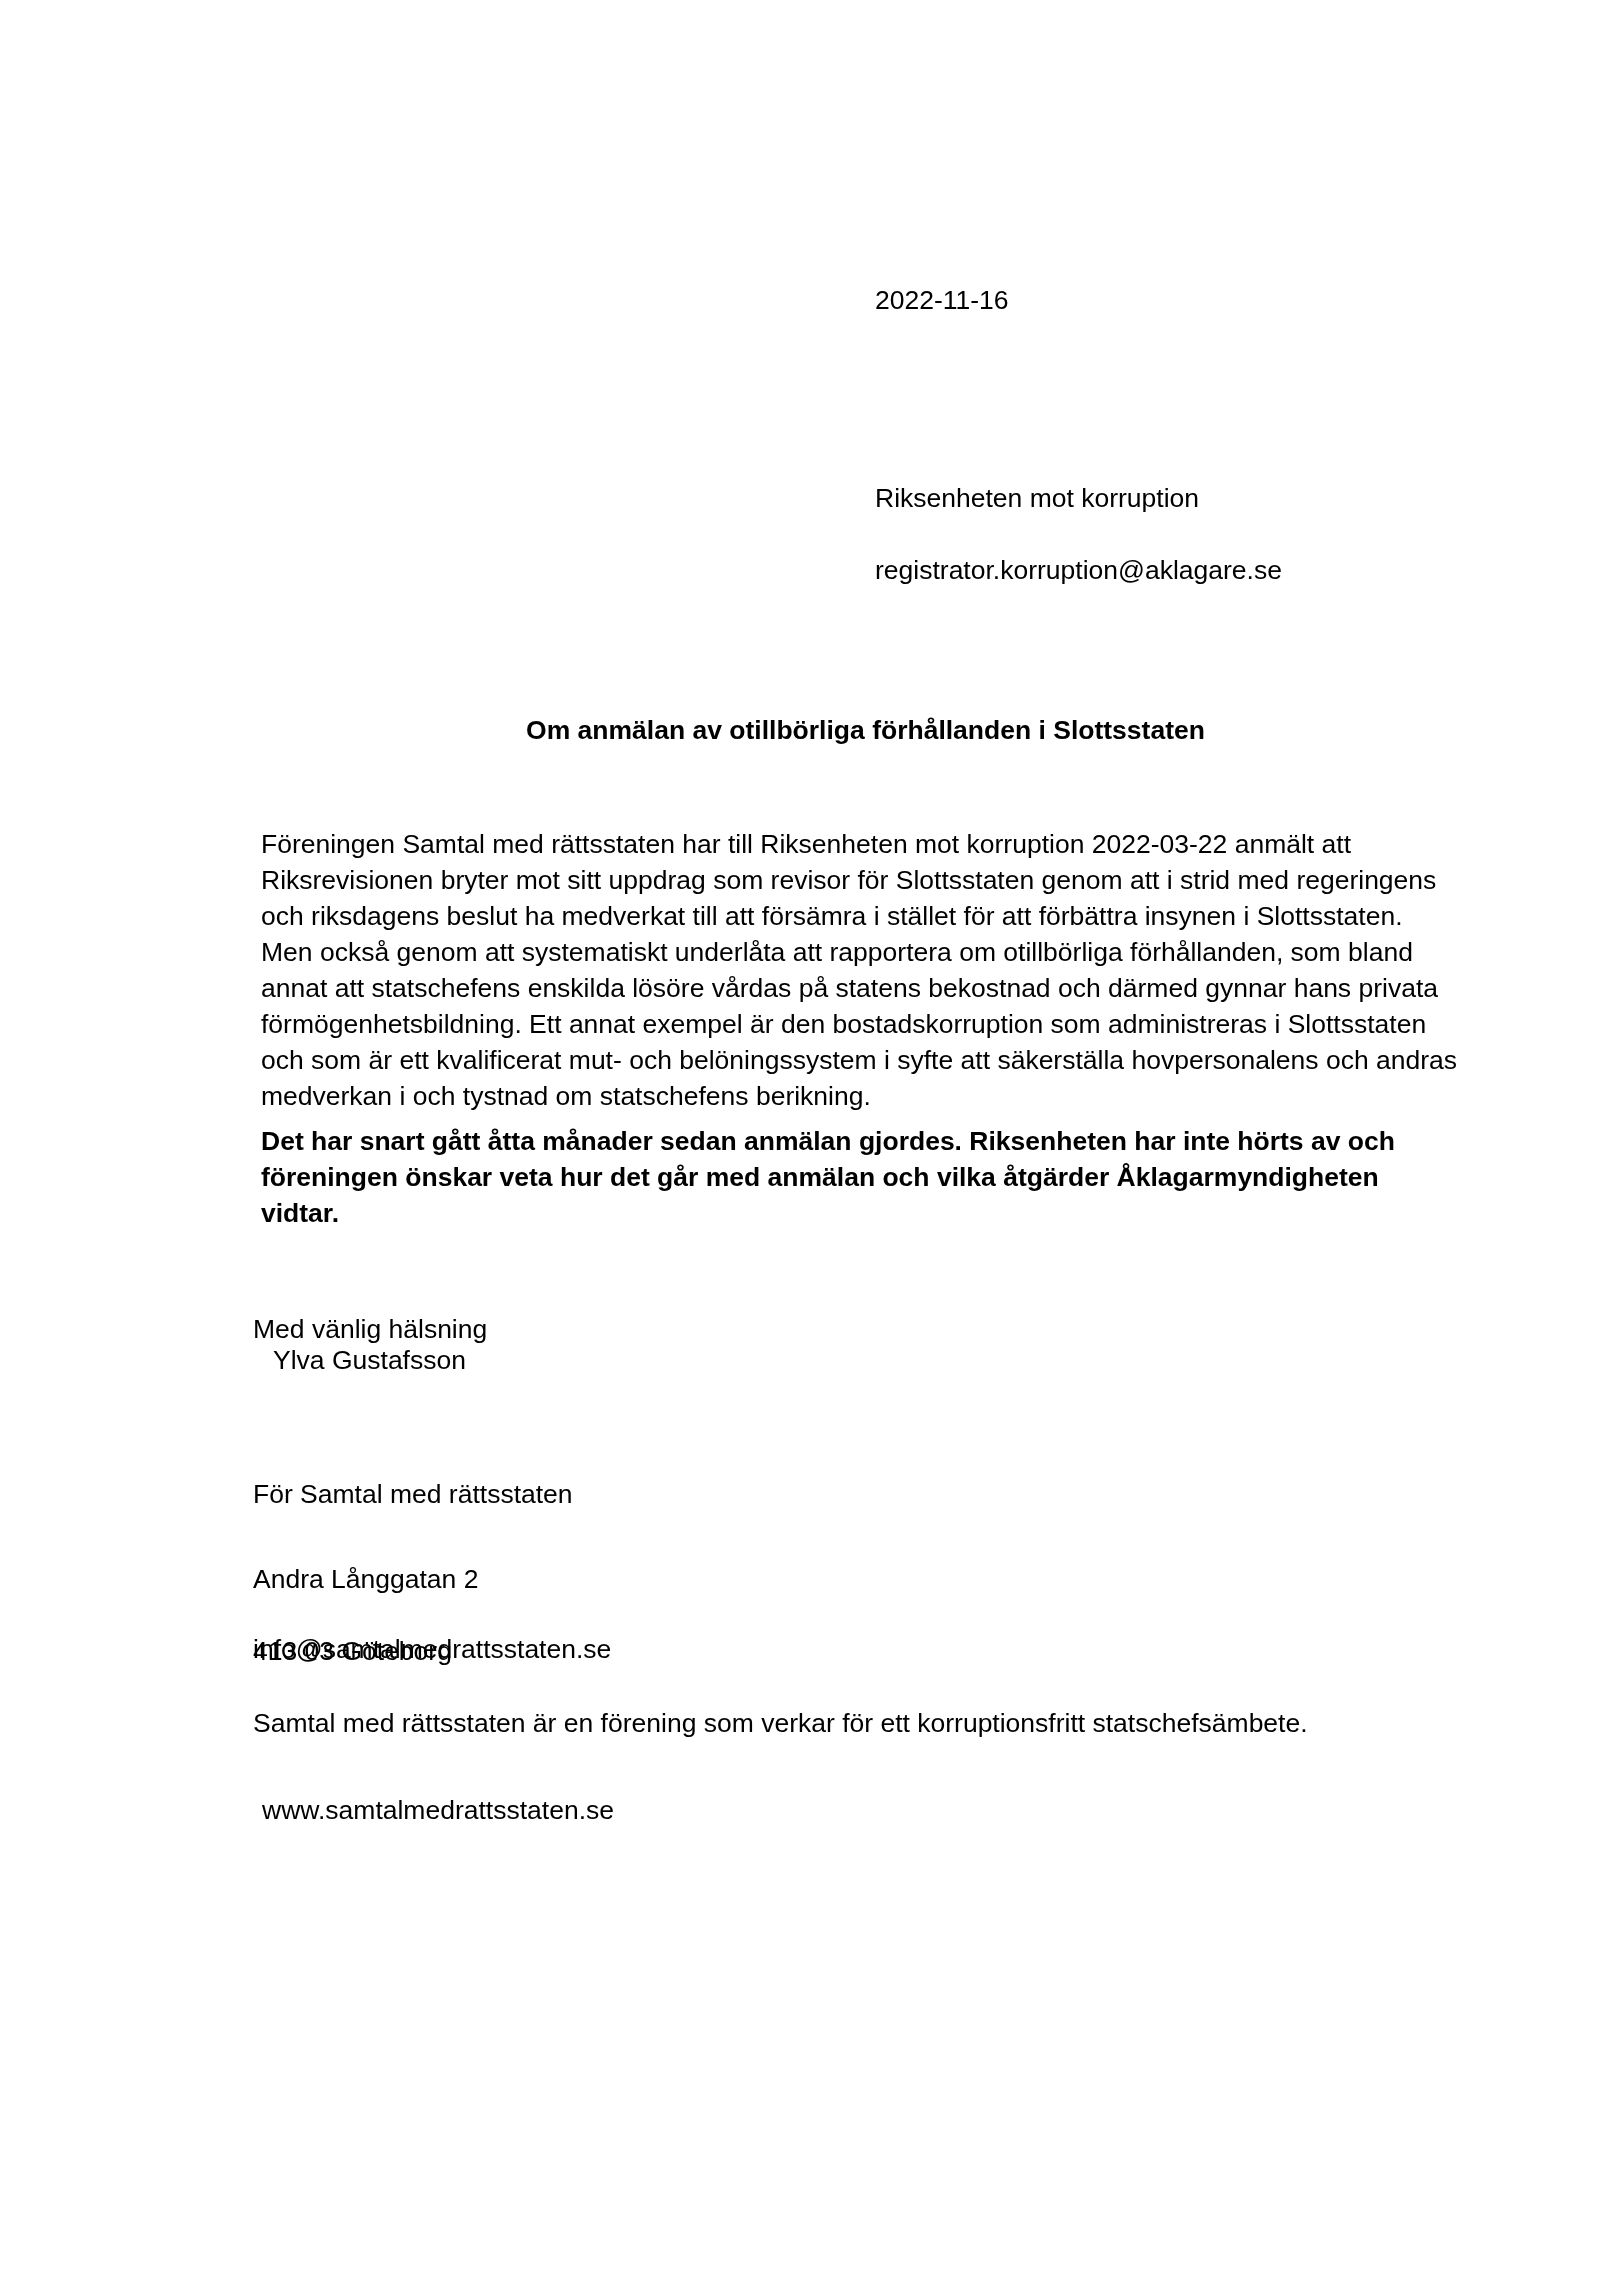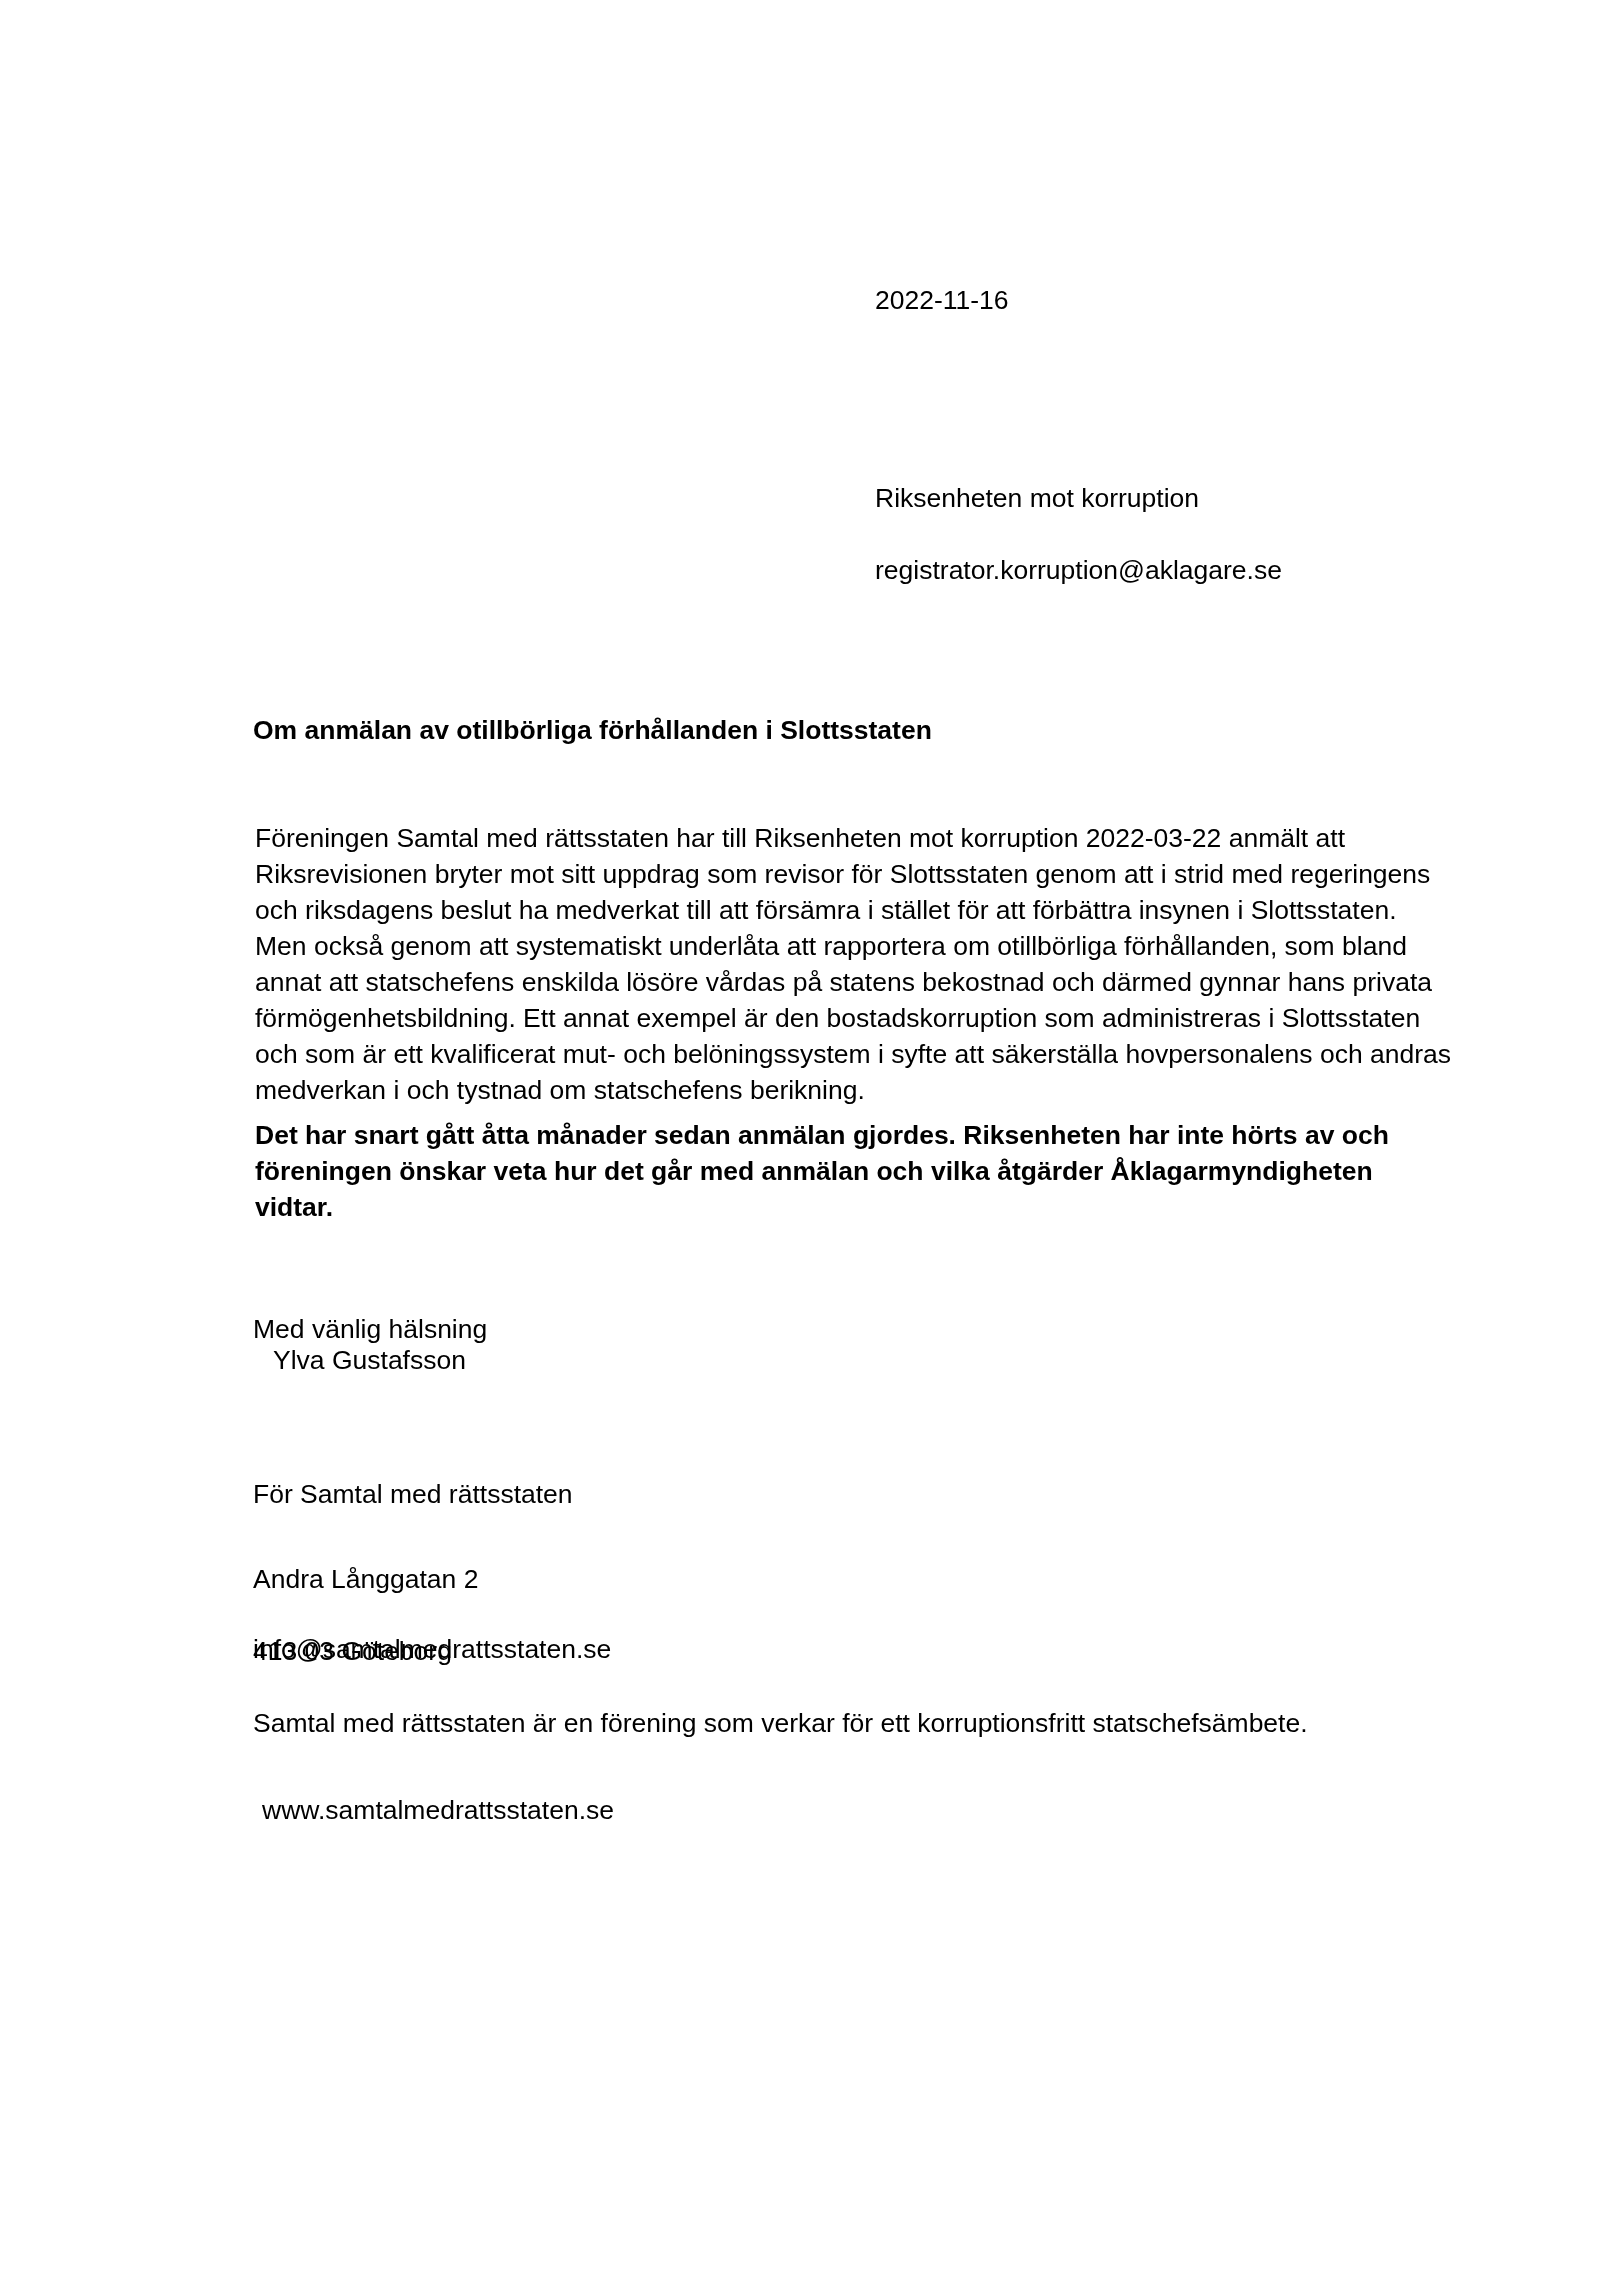--- a/index.html
+++ b/index.html
@@ -28,25 +28,26 @@
   }
   .recipient-block {
     left: 875px;
     top: 444px;
   }
   .subject-block {
     left: 253px;
     top: 712px;
     font-weight: bold;
     width: 1225px;
+    text-align: center;
   }
   .para {
     left: 253px;
     width: 1196px;
-    margin: 2px;
+    margin: 8px;
     white-space: normal;
   }
   .para-1 { top: 818px; }
   .para-2 { top: 1115px; font-weight: bold; }
   .closing-block { left: 253px; top: 1311px; text-align: right; }
   .signer-block { left: 253px; top: 1342px; margin-left: 20px; }
   .signer-org-block { left: 253px; top: 1440px; margin-top: 36px; }
   .address-block { left: 253px; top: 1525px; }
   .email-block { left: 253px; top: 1631px; }
   .org-desc-block { left: 253px; top: 1705px; width: 1274px; white-space: normal; }

